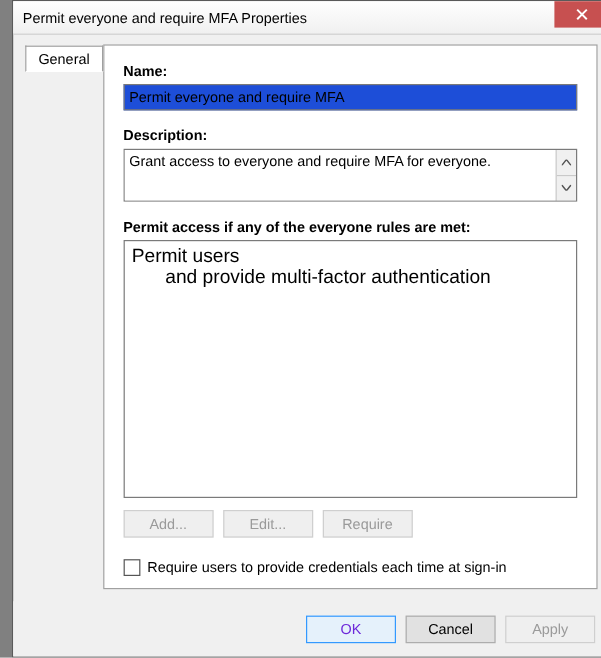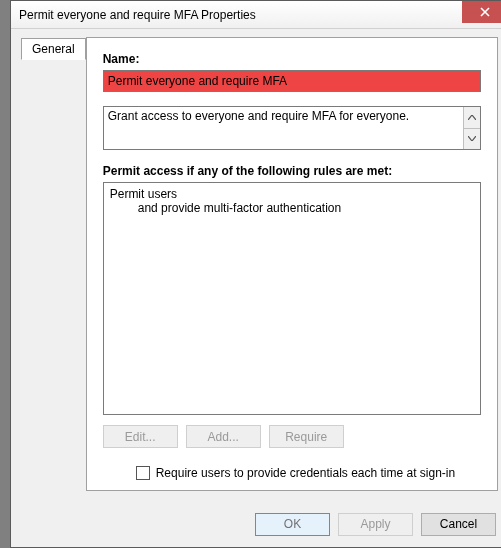--- a/index.html
+++ b/index.html
@@ -88,21 +88,21 @@
     margin-bottom: 4px;
     font-weight: bold;
   }
   .text-input {
     width: 100%;
     height: 22px;
     border: 1px solid #7a7a7a;
     padding: 2px 4px;
     font-family: inherit;
     font-size: 12px;
-    background: #ef4444;
+    background: #1d4ed8;
   }
   .desc-wrap {
     position: relative;
     width: 100%;
     height: 44px;
     border: 1px solid #7a7a7a;
     background: #fff;
     display: flex;
   }
   .desc-text {
@@ -134,21 +134,21 @@
   .spin-btn:first-child { border-top: none; border-right: none; }
   .spin-btn:last-child { border-bottom: none; border-right: none; border-top: none; }
   .spin-btn svg { width: 8px; height: 5px; }
   .rules-box {
     width: 100%;
     flex: 1;
     min-height: 170px;
     border: 1px solid #7a7a7a;
     background: #fff;
     padding: 4px 6px;
-    font-size: 12px;
+    font-size: 16px;
     color: #000;
     overflow: auto;
   }
   .rules-line1 { }
   .rules-line2 { padding-left: 28px; }
   .btn-row {
     margin-top: 10px;
     display: flex;
     gap: 8px;
   }
@@ -168,42 +168,41 @@
     color: #9a9a9a;
     border-color: #cfcfcf;
     background: #efefef;
     cursor: default;
   }
   .chk-row {
     margin-top: 18px;
     display: flex;
     align-items: flex-start;
     gap: 6px;
-    margin-left: 33px;
   }
   .chk {
     width: 14px;
     height: 14px;
     border: 1px solid #555;
     background: #fff;
     display: inline-block;
   }
   .footer {
     height: 46px;
     display: flex;
     align-items: center;
     justify-content: flex-end;
     padding-right: 12px;
     gap: 8px;
     background: #f0f0f0;
   }
   .footer .btn.primary {
     border: 1px solid #3399ff;
     background: #e5f1fb;
-    color: #737373;
+    color: #6d28d9;
   }
   .gap-14 { height: 14px; }
 </style>
 </head>
 <body>
 
 <div class="window">
 
   <div class="titlebar">
     <span class="title-text">Permit everyone and require MFA Properties</span>
@@ -221,58 +220,59 @@
       <div class="tab">General</div>
     </div>
 
     <div class="tabpanel">
 
       <div class="field-label">Name:</div>
       <input class="text-input" type="text" value="Permit everyone and require MFA" style="">
 
       <div class="gap-14"></div>
 
+      <div class="field-label">Description:</div>
       <div class="desc-wrap">
         <textarea class="desc-text" style="">Grant access to everyone and require MFA for everyone.</textarea>
         <div class="spin">
           <div class="spin-btn">
             <svg viewBox="0 0 8 5">
                 <path d="M0 5 L4 0 L8 5" fill="none" stroke="#555" stroke-width="1.2"></path>
               </svg>
           </div>
           <div class="spin-btn">
             <svg viewBox="0 0 8 5">
                 <path d="M0 0 L4 5 L8 0" fill="none" stroke="#555" stroke-width="1.2"></path>
               </svg>
           </div>
         </div>
       </div>
 
       <div class="gap-14"></div>
 
-      <div class="field-label">Permit access if any of the following rules are met:</div>
+      <div class="field-label">Permit access if any of the everyone rules are met:</div>
       <div class="rules-box">
         <div class="rules-line1">Permit users</div>
         <div class="rules-line2">and provide multi-factor authentication</div>
       </div>
 
       <div class="btn-row">
+        <button type="button" class="btn disabled">Add...</button>
         <button type="button" class="btn disabled">Edit...</button>
-        <button type="button" class="btn disabled">Add...</button>
         <button type="button" class="btn disabled">Require</button>
       </div>
 
       <div class="chk-row">
         <span class="chk" role="checkbox" aria-checked="false"></span>
         <span>Require users to provide credentials each time at sign-in</span>
       </div>
 
     </div>
 
   </div>
 
   <div class="footer">
     <button type="button" class="btn primary">OK</button>
+    <button type="button" class="btn">Cancel</button>
     <button type="button" class="btn disabled">Apply</button>
-    <button type="button" class="btn">Cancel</button>
   </div>
 
 </div>
 
 </body></html>

